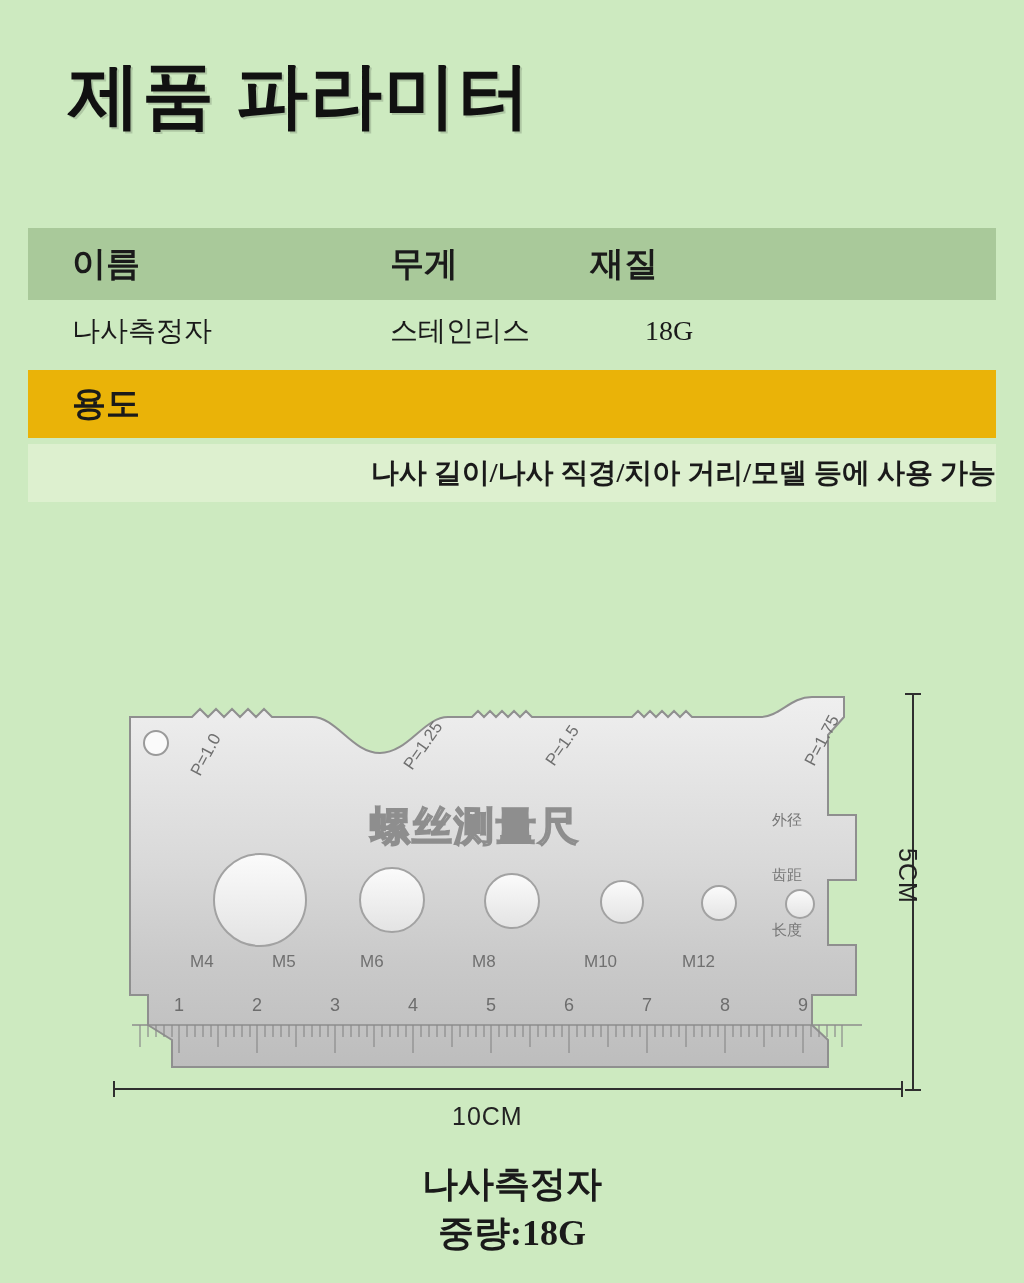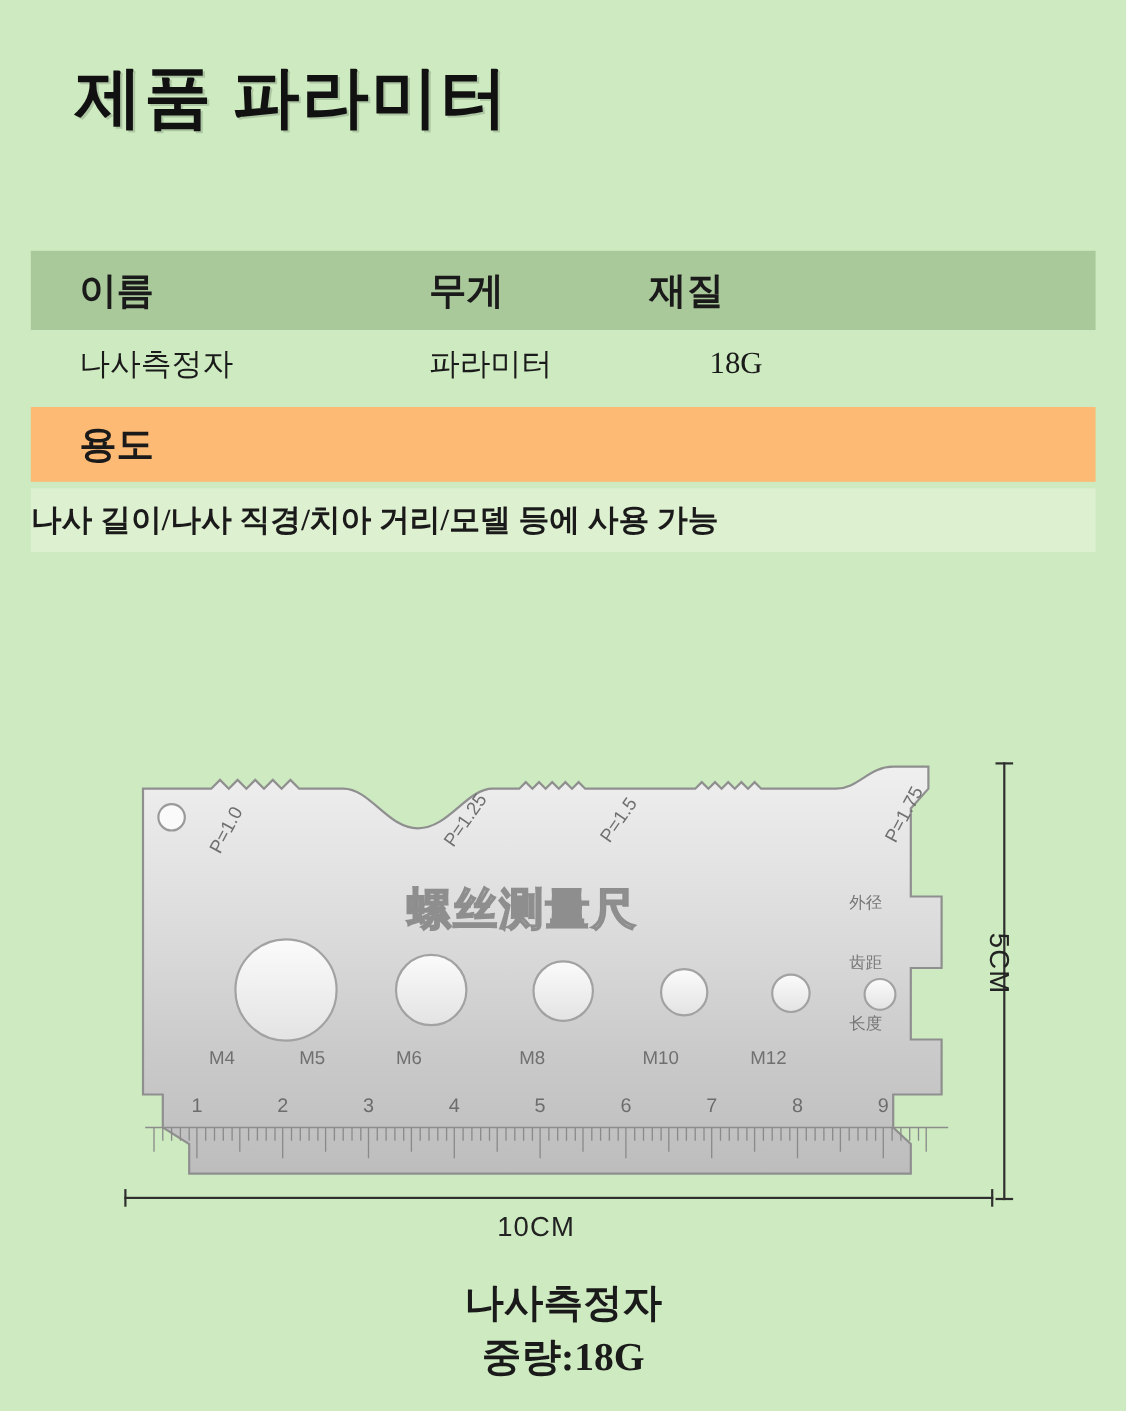--- a/index.html
+++ b/index.html
@@ -18,21 +18,21 @@
     position: relative;
     width: 1024px;
     height: 1283px;
   }
 
   
   .title {
     position: absolute;
     left: 68px;
     top: 48px;
-    font-size: 61px;
+    font-size: 72px;
     font-weight: bold;
     color: #111111;
     letter-spacing: 2px;
     font-family: "Liberation Serif", serif;
     text-shadow: 2px 2px 0 rgba(0,0,0,0.15);
     white-space: nowrap;
   }
 
   
   .spec-table {
@@ -53,30 +53,31 @@
   }
   .row.header.short {
     width: 968px;
   }
   .row.values {
     background: #cdeac0;
     height: 62px;
     padding-left: 44px;
   }
   .row.usage-head {
-    background: #fdba74;
+    background: #eab308;
     height: 68px;
     padding-left: 44px;
     margin-top: 8px;
     text-align: right;
   }
   .row.usage-body {
     background: #ddf0cf;
     height: 58px;
     margin-top: 6px;
+    justify-content: flex-end;
   }
   .head-cell {
     font-size: 34px;
     font-weight: bold;
     color: #1a1a1a;
     font-family: "Liberation Serif", serif;
   }
   .val-cell {
     font-size: 28px;
     color: #1a1a1a;
@@ -191,21 +192,21 @@
   <div class="title">제품 파라미터</div>
 
   <div class="spec-table">
     <div class="row header short">
       <div class="head-cell c1">이름</div>
       <div class="head-cell c3">무게</div>
       <div class="head-cell c2">재질</div>
     </div>
     <div class="row values">
       <div class="val-cell c1">나사측정자</div>
-      <div class="val-cell c2">파라미터</div>
+      <div class="val-cell c2">스테인리스</div>
       <div class="val-cell c3">18G</div>
     </div>
     <div class="row usage-head">
       <div class="head-cell">용도</div>
     </div>
     <div class="row usage-body">
       <div class="usage-text">나사 길이/나사 직경/치아 거리/모델 등에 사용 가능</div>
     </div>
   </div>
 

